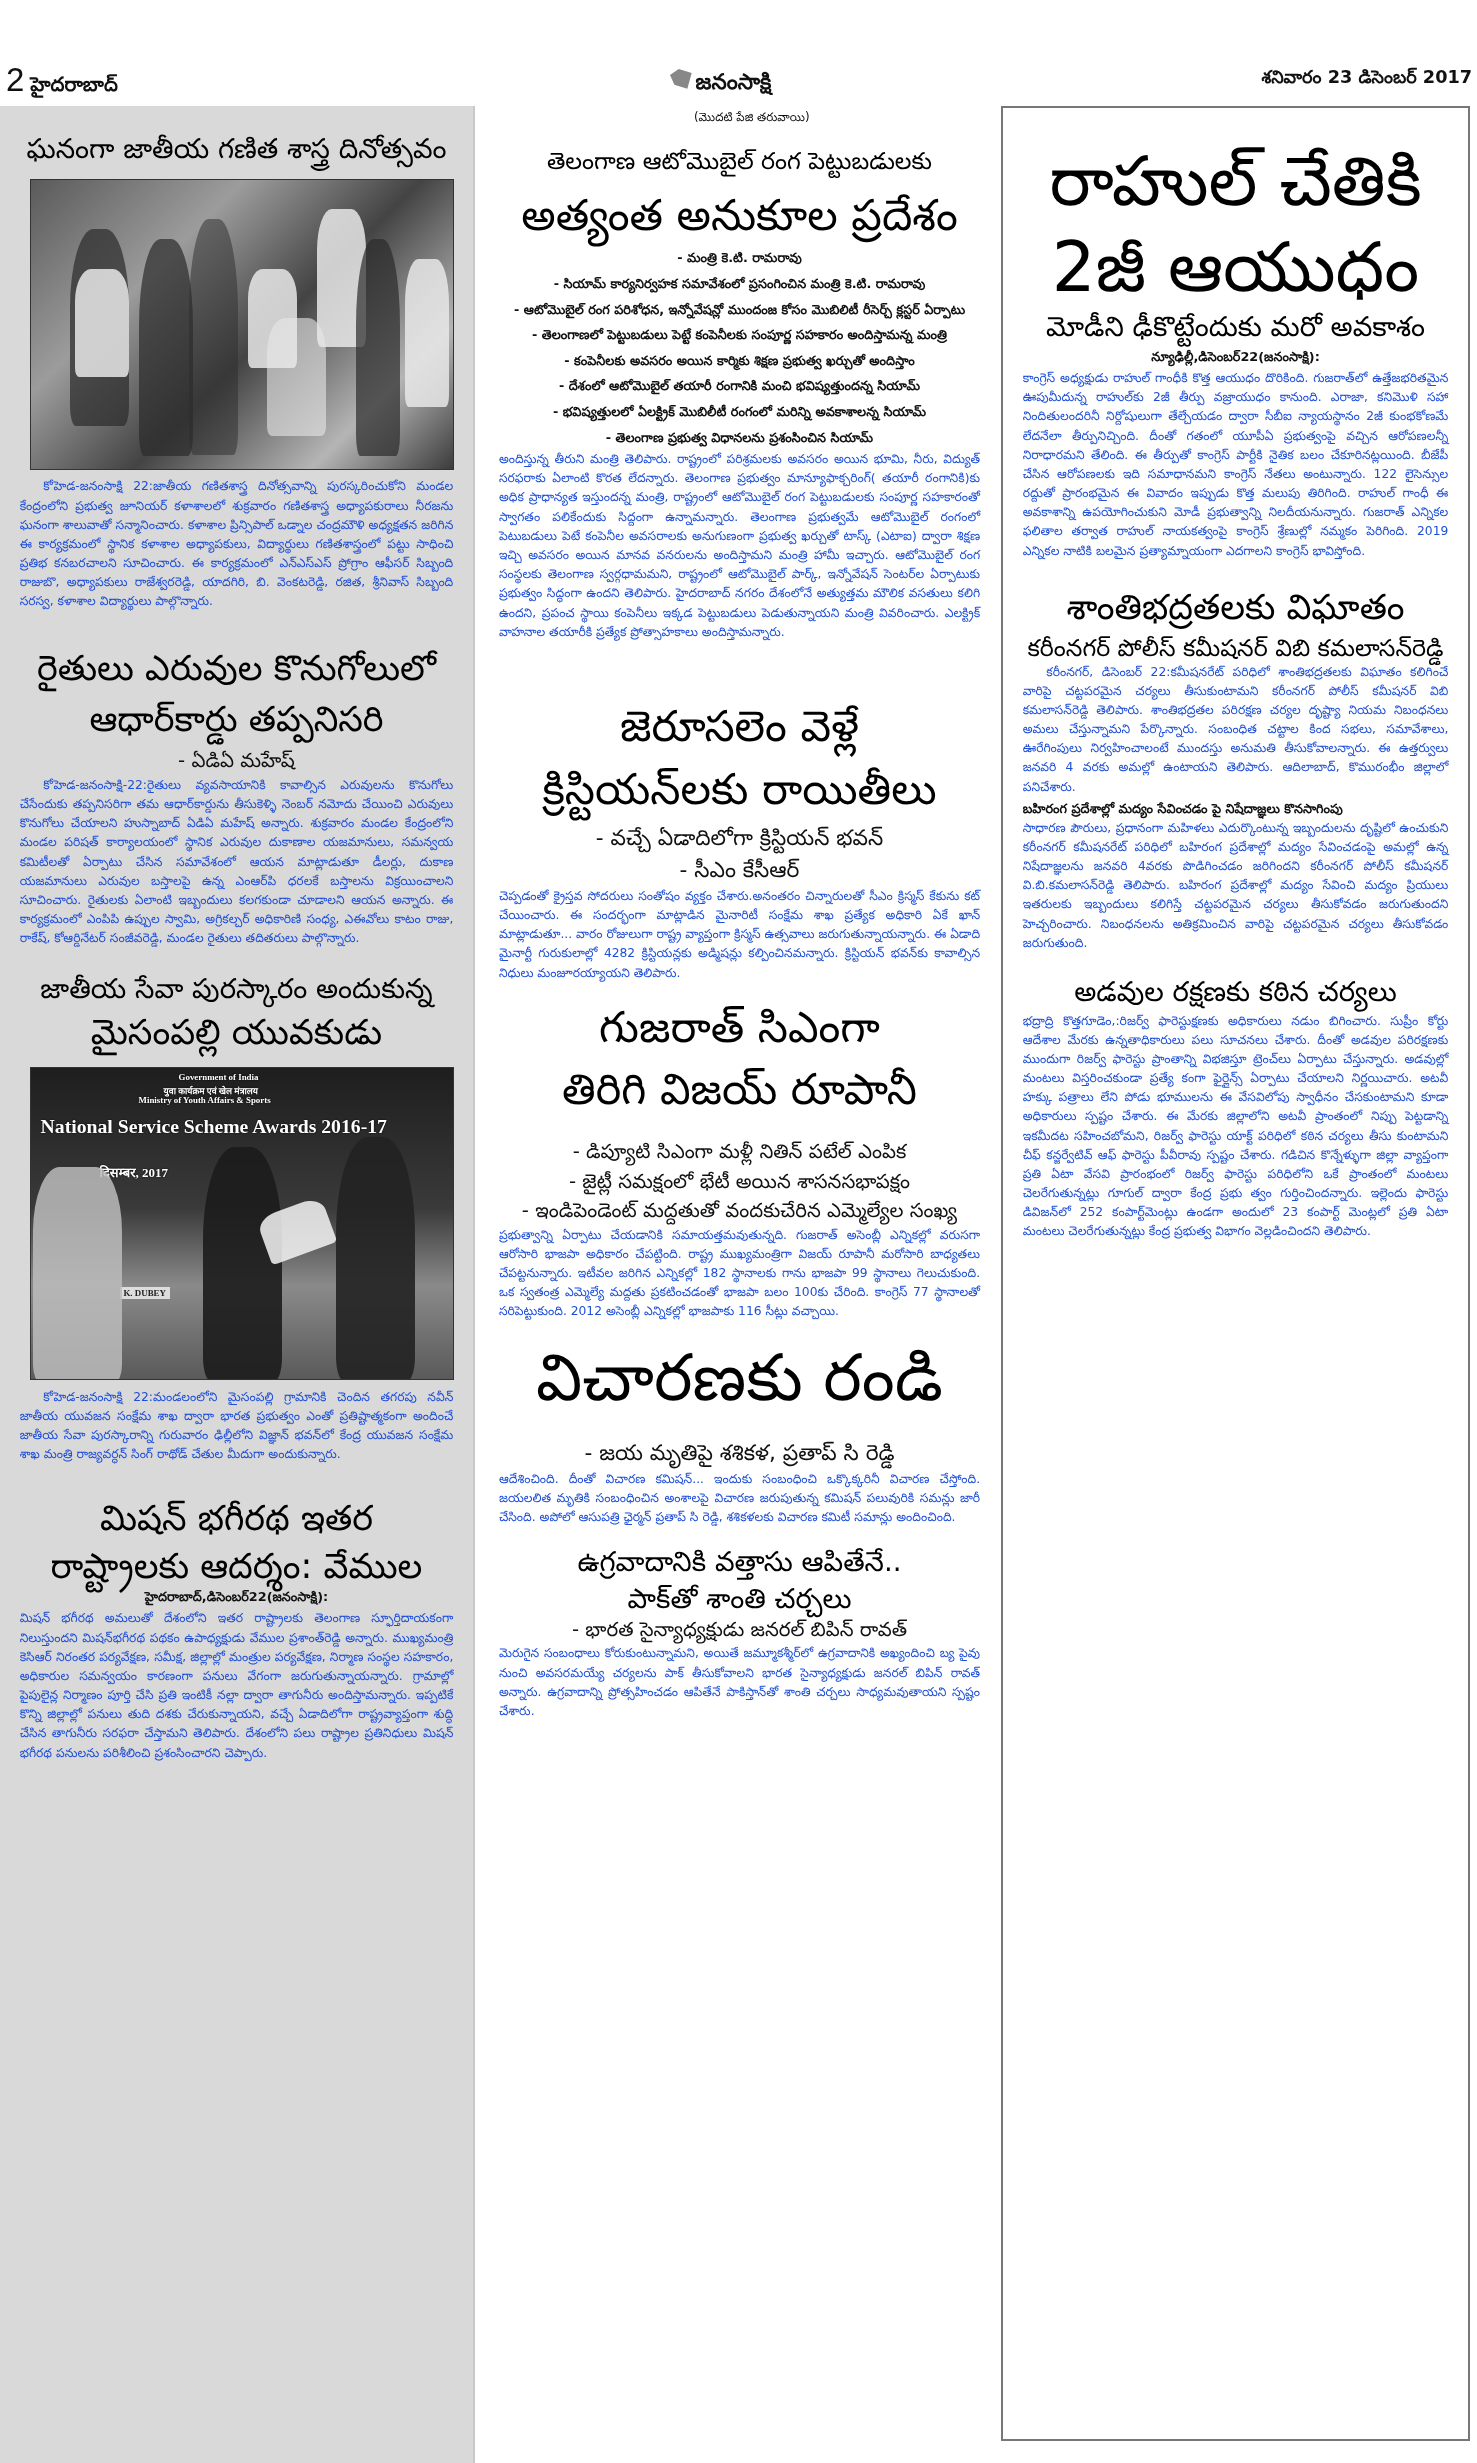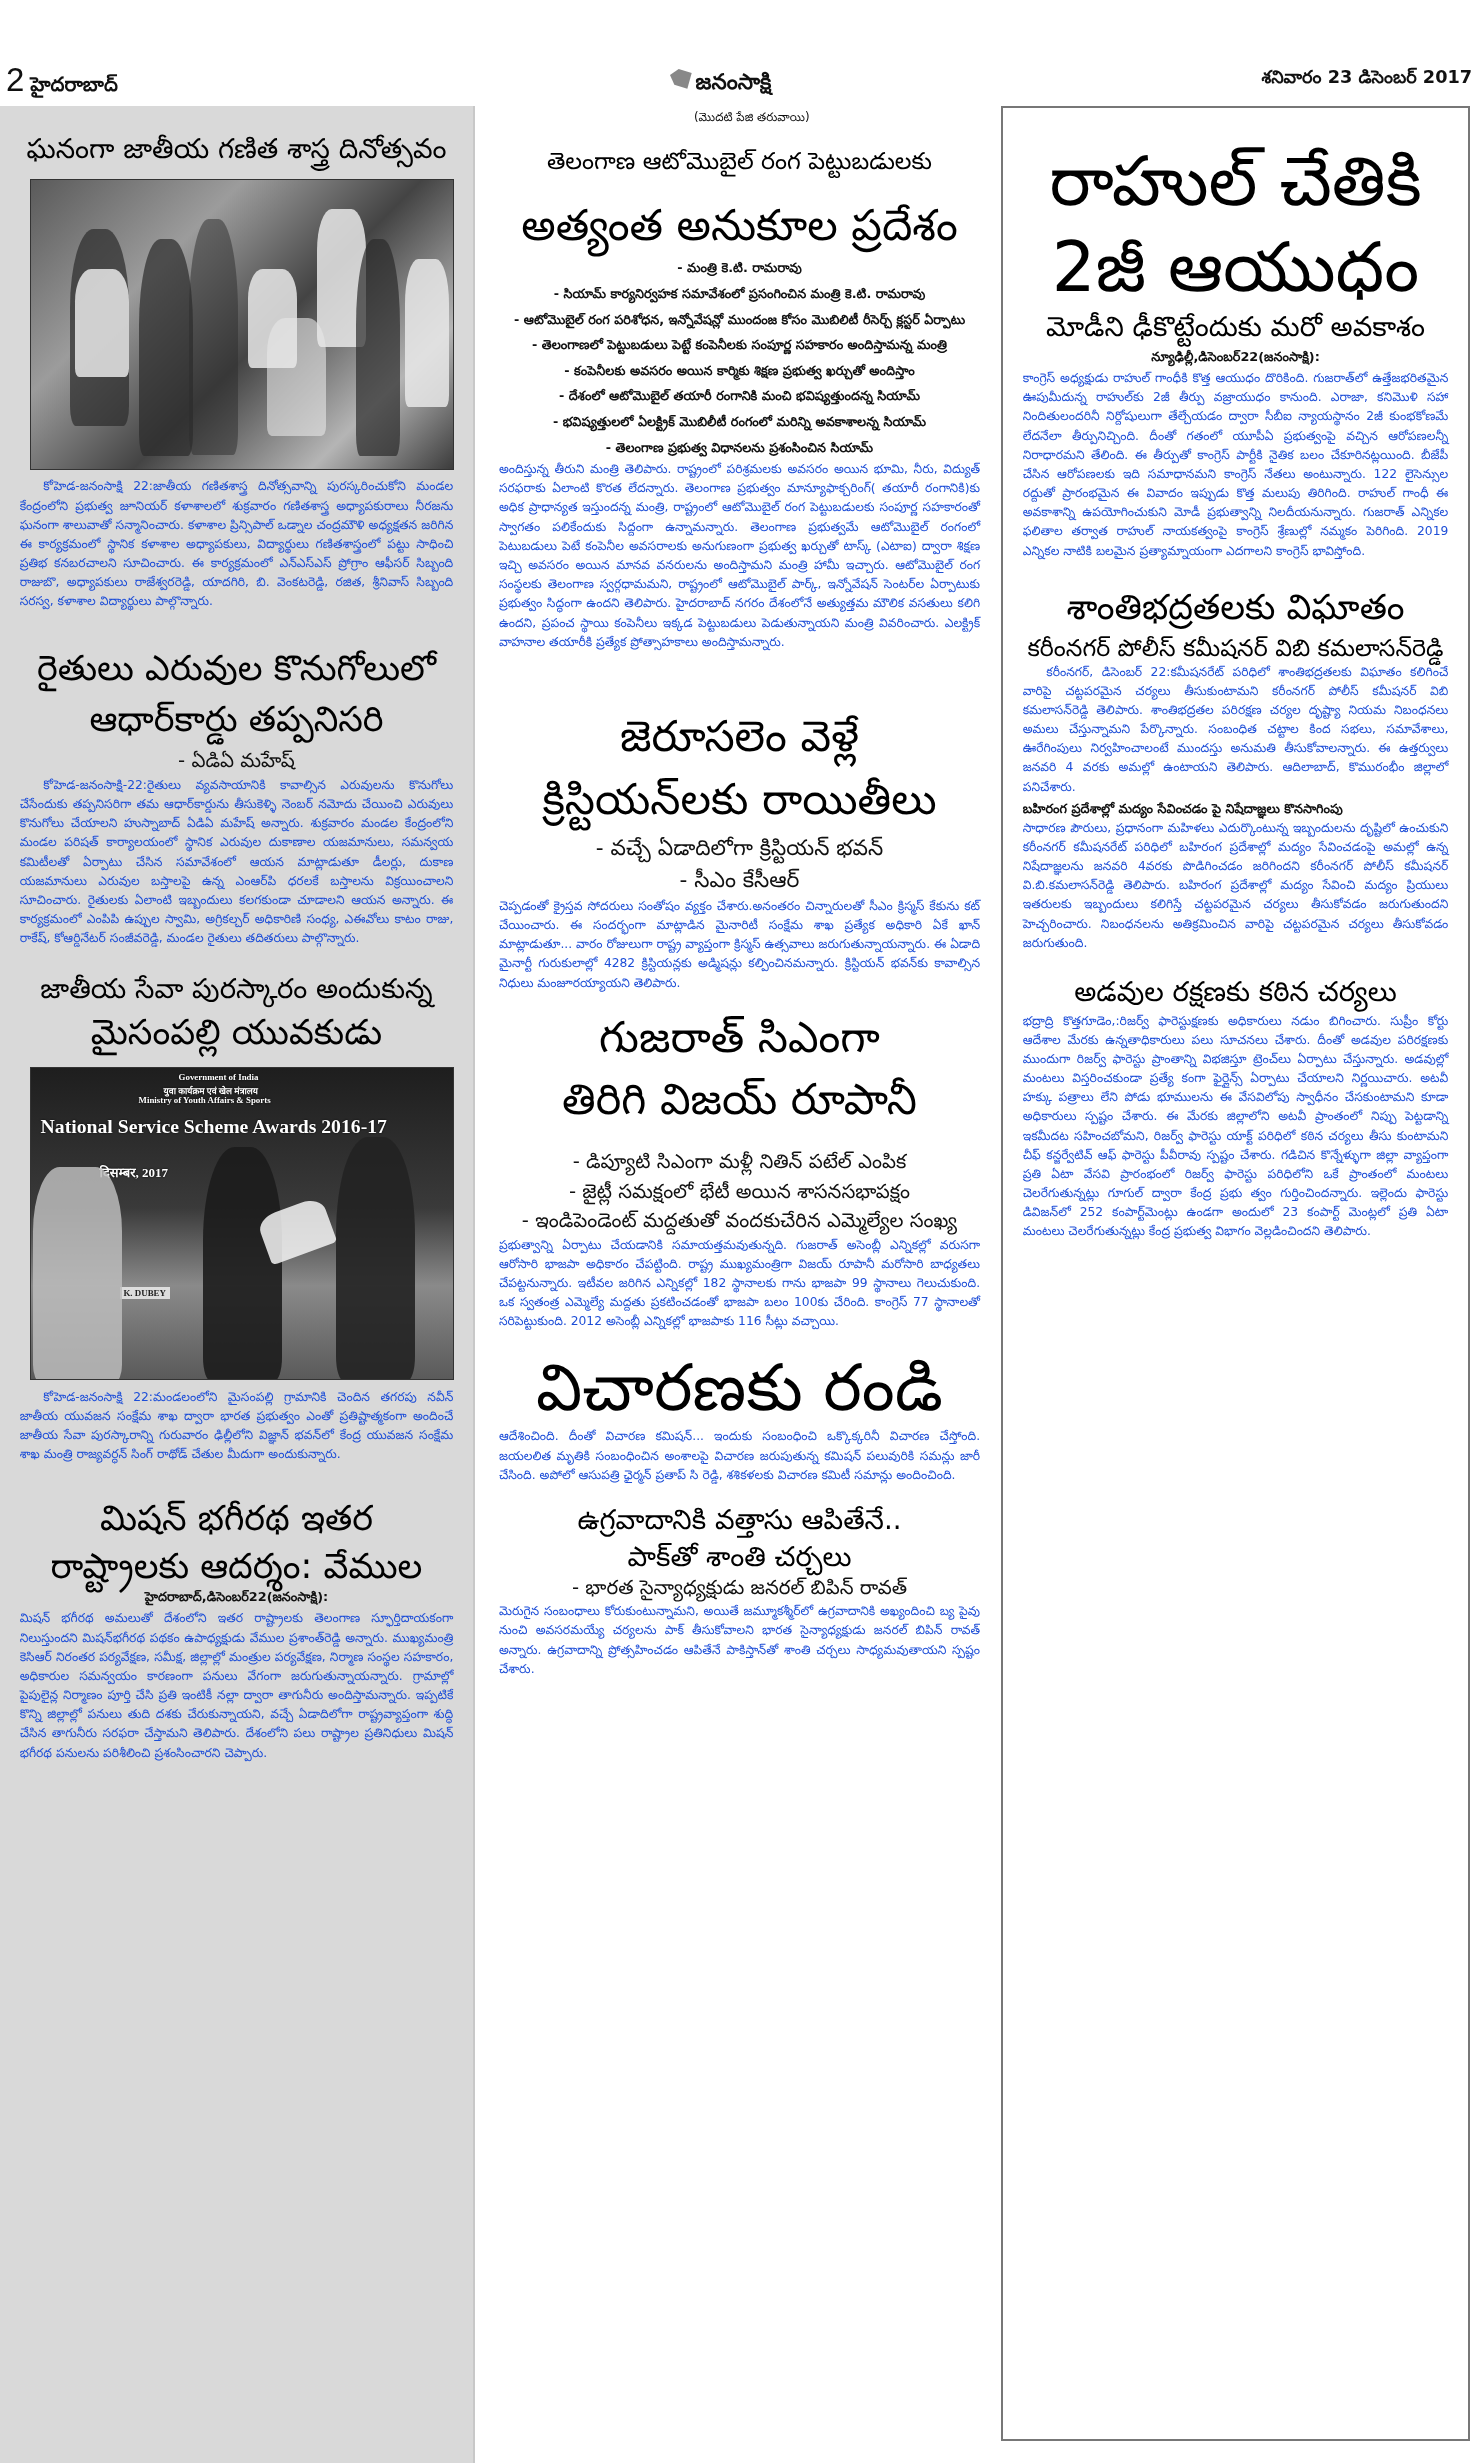--- a/index.html
+++ b/index.html
@@ -108,21 +108,21 @@
     <div class="byline">హైదరాబాద్,డిసెంబర్22(జనంసాక్షి):</div>
     <div class="body">
         <p style="text-indent:0">మిషన్ భగీరథ అమలుతో దేశంలోని ఇతర రాష్ట్రాలకు తెలంగాణ స్ఫూర్తిదాయకంగా నిలుస్తుందని మిషన్‌భగీరథ పథకం ఉపాధ్యక్షుడు వేముల ప్రశాంత్‌రెడ్డి అన్నారు. ముఖ్యమంత్రి కెసిఆర్ నిరంతర పర్యవేక్షణ, సమీక్ష, జిల్లాల్లో మంత్రుల పర్యవేక్షణ, నిర్మాణ సంస్థల సహకారం, అధికారుల సమన్వయం కారణంగా పనులు వేగంగా జరుగుతున్నాయన్నారు. గ్రామాల్లో పైపులైన్ల నిర్మాణం పూర్తి చేసి ప్రతి ఇంటికీ నల్లా ద్వారా తాగునీరు అందిస్తామన్నారు. ఇప్పటికే కొన్ని జిల్లాల్లో పనులు తుది దశకు చేరుకున్నాయని, వచ్చే ఏడాదిలోగా రాష్ట్రవ్యాప్తంగా శుద్ధి చేసిన తాగునీరు సరఫరా చేస్తామని తెలిపారు. దేశంలోని పలు రాష్ట్రాల ప్రతినిధులు మిషన్ భగీరథ పనులను పరిశీలించి ప్రశంసించారని చెప్పారు.</p>
       </div>
   </section>
 </div>
 
 <div class="col-center">
   <section>
     <div class="hl hl-xs" style="margin-top:23.6px;">తెలంగాణ ఆటోమొబైల్ రంగ పెట్టుబడులకు</div>
-    <h1 class="hl hl-l" style="margin-top:25px;">అత్యంత అనుకూల ప్రదేశం</h1>
+    <h1 class="hl hl-l" style="margin-top:15px;">అత్యంత అనుకూల ప్రదేశం</h1>
     <div class="deck-s" style="margin-top:3.9px;">
       <div>- మంత్రి కె.టి. రామరావు</div>
       <div>- సియామ్ కార్యనిర్వహక సమావేశంలో ప్రసంగించిన మంత్రి కె.టి. రామరావు</div>
       <div>- ఆటోమొబైల్ రంగ పరిశోధన, ఇన్నోవేషన్లో ముందంజ కోసం మొబిలిటీ రీసెర్చ్ క్లస్టర్ ఏర్పాటు</div>
       <div>- తెలంగాణలో పెట్టుబడులు పెట్టే కంపెనీలకు సంపూర్ణ సహకారం అందిస్తామన్న మంత్రి</div>
       <div>- కంపెనీలకు అవసరం అయిన కార్మికు శిక్షణ ప్రభుత్వ ఖర్చుతో అందిస్తాం</div>
       <div>- దేశంలో ఆటోమొబైల్ తయారీ రంగానికి మంచి భవిష్యత్తుందన్న సియామ్</div>
       <div>- భవిష్యత్తులలో ఏలక్ట్రిక్ మొబిలీటీ రంగంలో మరిన్ని అవకాశాలన్న సియామ్</div>
       <div>- తెలంగాణ ప్రభుత్వ విధానలను ప్రశంసించిన సియామ్</div>
     </div>
@@ -147,20 +147,21 @@
     <div class="deck" style="margin-top:21.7px;">- డిప్యూటి సిఎంగా మళ్లీ నితిన్ పటేల్ ఎంపిక</div>
     <div class="deck">- జైట్లీ సమక్షంలో భేటీ అయిన శాసనసభాపక్షం</div>
     <div class="deck">- ఇండిపెండెంట్ మద్దతుతో వందకుచేరిన ఎమ్మెల్యేల సంఖ్య</div>
     <div class="body">
         <p style="text-indent:0">ప్రభుత్వాన్ని ఏర్పాటు చేయడానికి సమాయత్తమవుతున్నది. గుజరాత్ అసెంబ్లీ ఎన్నికల్లో వరుసగా ఆరోసారి భాజపా అధికారం చేపట్టింది. రాష్ట్ర ముఖ్యమంత్రిగా విజయ్ రూపానీ మరోసారి బాధ్యతలు చేపట్టనున్నారు. ఇటీవల జరిగిన ఎన్నికల్లో 182 స్థానాలకు గాను భాజపా 99 స్థానాలు గెలుచుకుంది. ఒక స్వతంత్ర ఎమ్మెల్యే మద్దతు ప్రకటించడంతో భాజపా బలం 100కు చేరింది. కాంగ్రెస్ 77 స్థానాలతో సరిపెట్టుకుంది. 2012 అసెంబ్లీ ఎన్నికల్లో భాజపాకు 116 సీట్లు వచ్చాయి.</p>
       </div>
   </section>
 
   <section style="margin-top:17.7px;">
     <h2 class="hl hl-xl">విచారణకు రండి</h2>
+    <div class="deck" style="margin-top:19.7px;font-size:21.7px;">- జయ మృతిపై శశికళ, ప్రతాప్ సి రెడ్డి</div>
     <div class="body">
         <p style="text-indent:0">ఆదేశించింది. దీంతో విచారణ కమిషన్... ఇందుకు సంబంధించి ఒక్కొక్కరినీ విచారణ చేస్తోంది. జయలలిత మృతికి సంబంధించిన అంశాలపై విచారణ జరుపుతున్న కమిషన్ పలువురికి సమన్లు జారీ చేసింది. అపోలో ఆసుపత్రి ఛైర్మన్ ప్రతాప్ సి రెడ్డి, శశికళలకు విచారణ కమిటీ సమాన్లు అందించింది.</p>
       </div>
   </section>
 
   <section style="margin-top:17.7px;">
     <h2 class="hl hl-s">ఉగ్రవాదానికి వత్తాసు ఆపితేనే..</h2>
     <h2 class="hl hl-s" style="margin-top:3.9px;">పాక్‌తో శాంతి చర్చలు</h2>
     <div class="deck">- భారత సైన్యాధ్యక్షుడు జనరల్ బిపిన్ రావత్</div>
     <div class="body">

